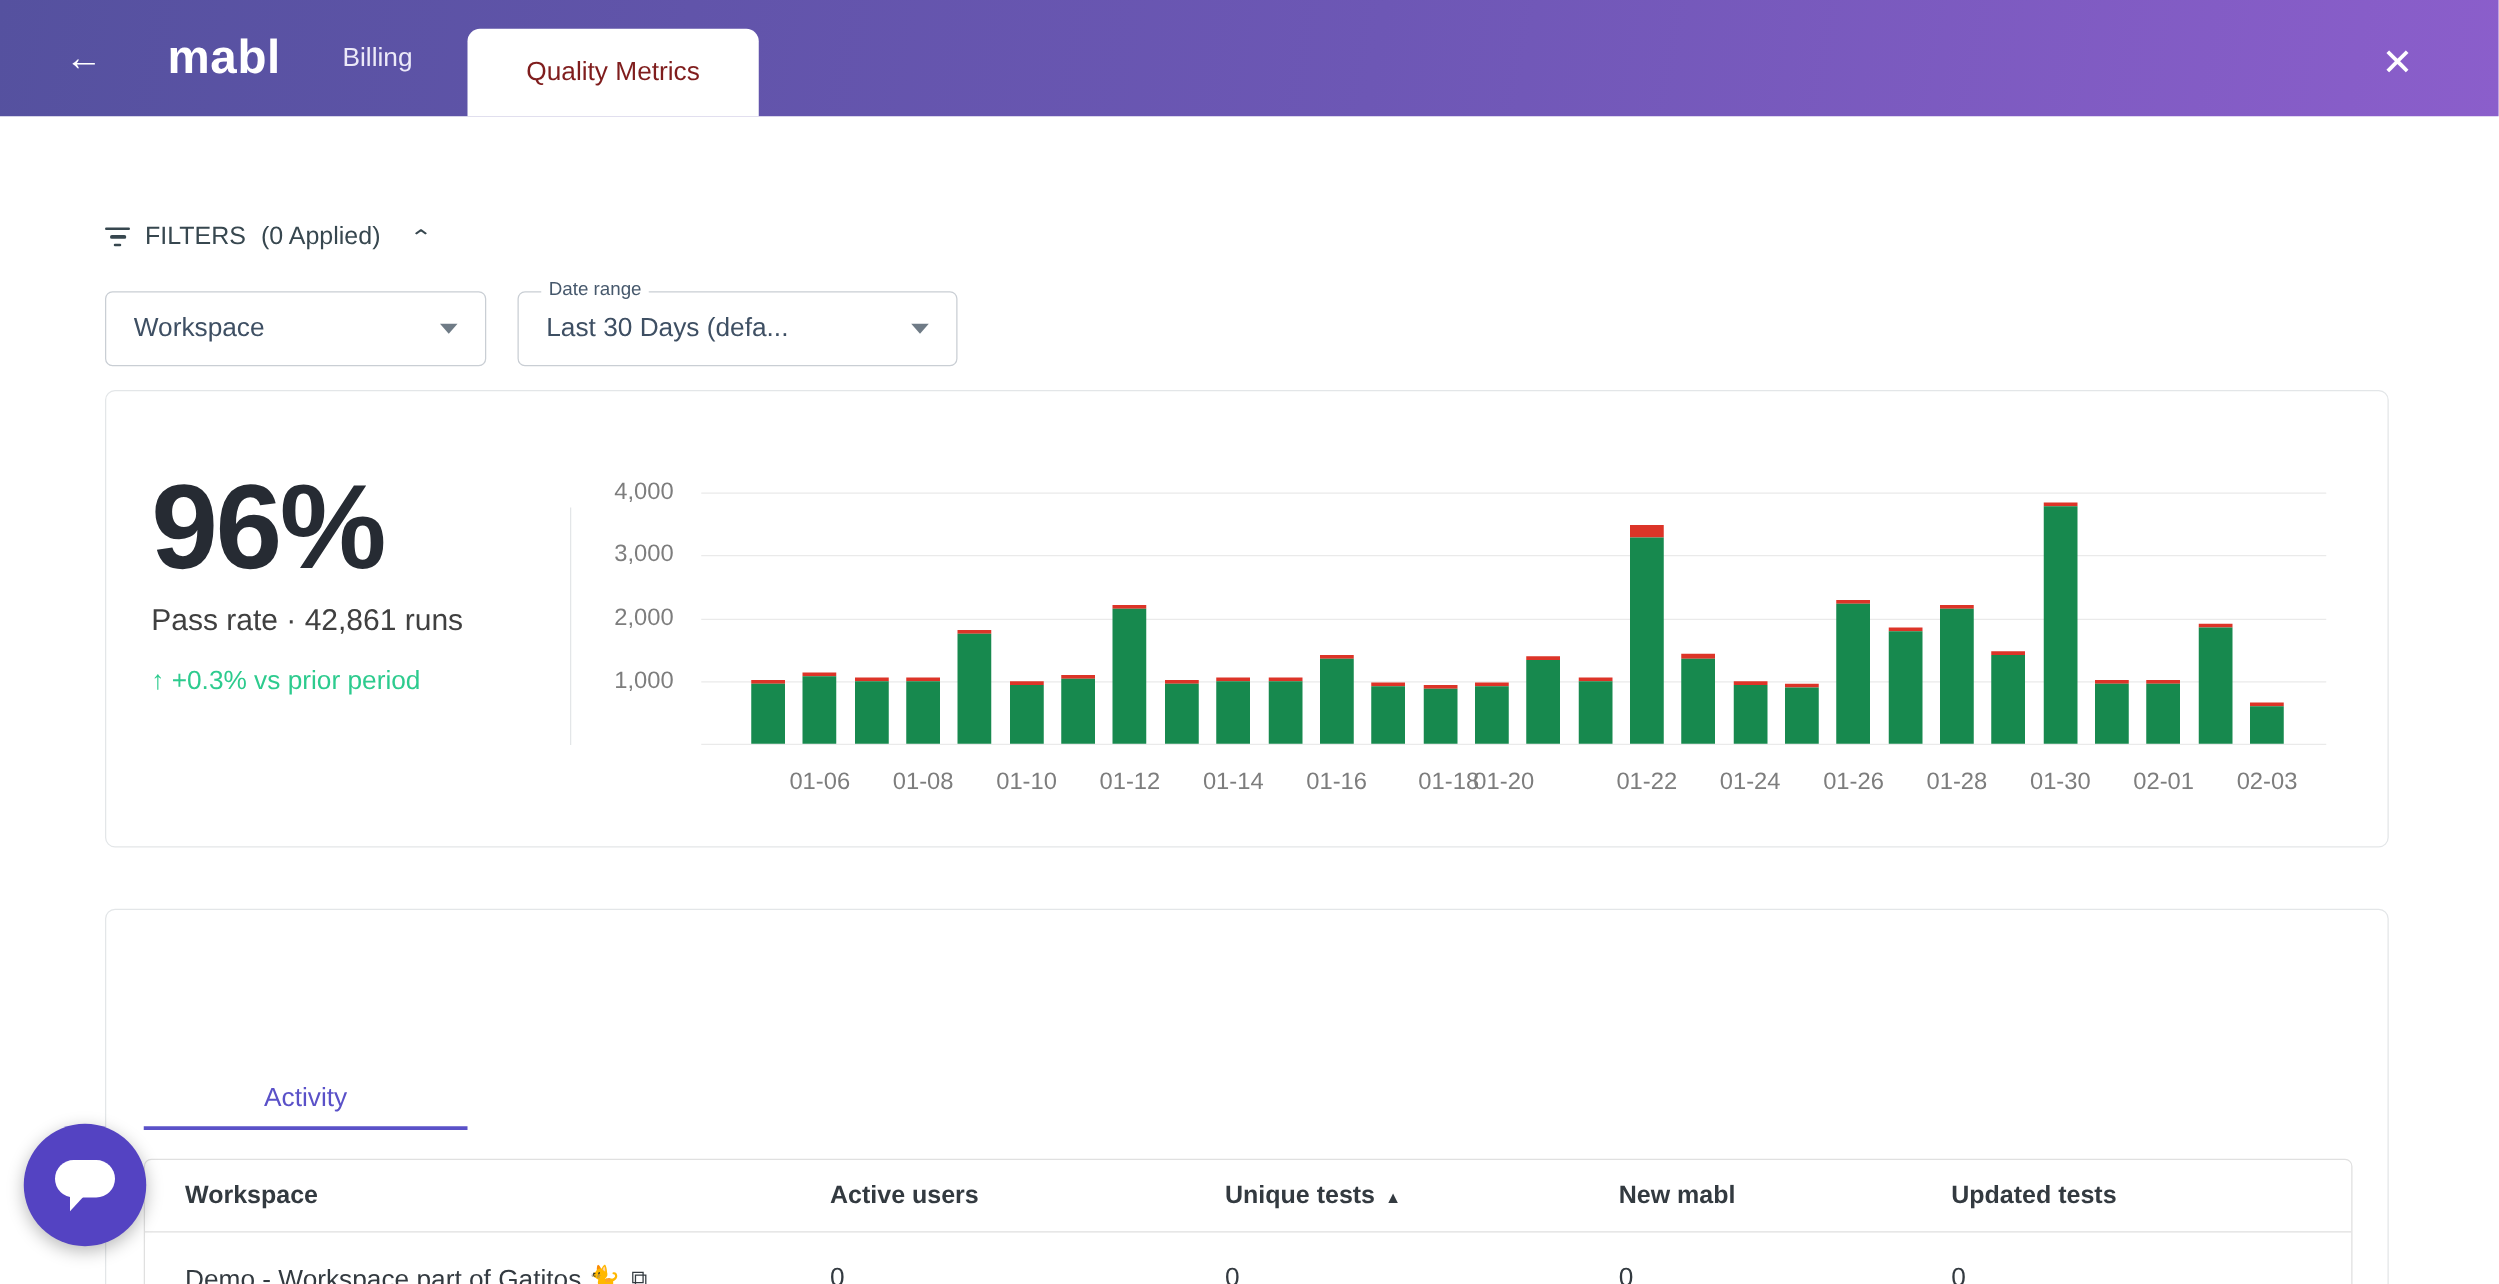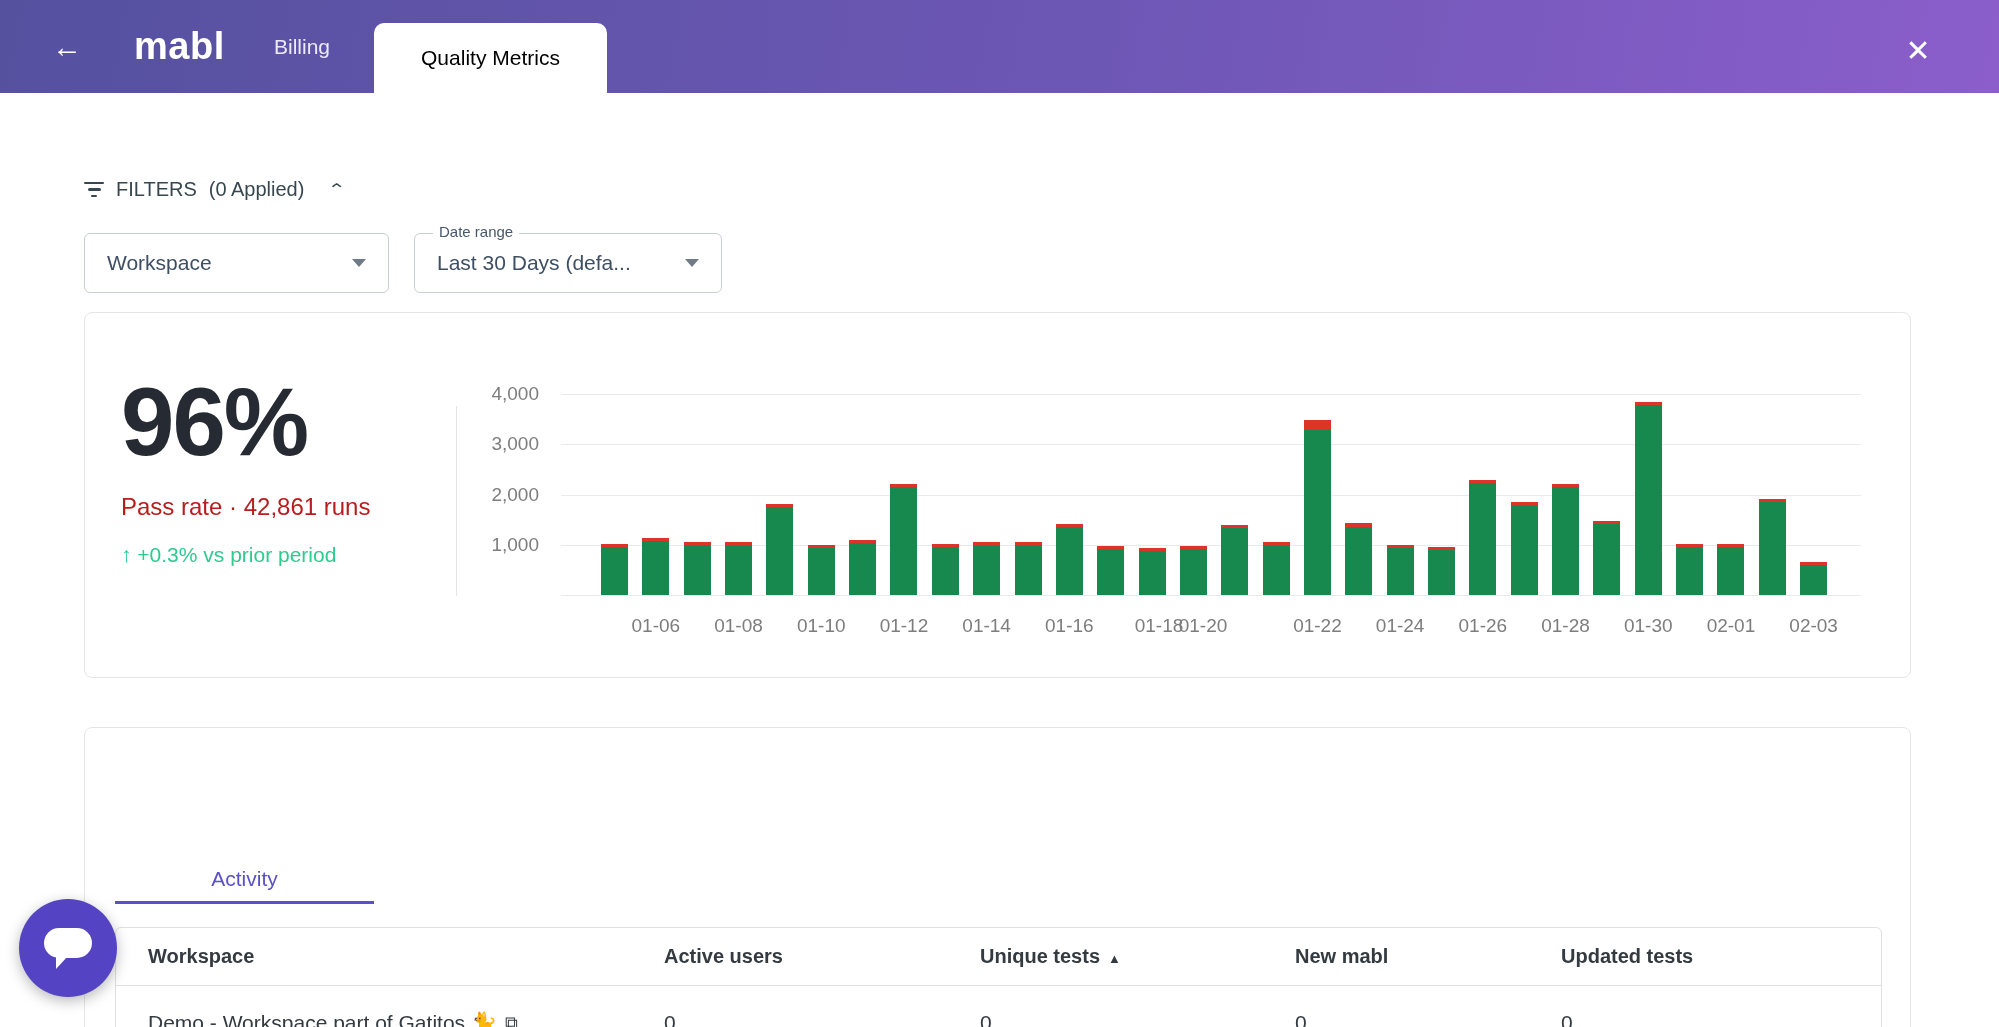--- a/index.html
+++ b/index.html
@@ -8,50 +8,50 @@
 
   
   .app-header{ position:relative; height:93px;
     background:linear-gradient(100deg,#55519f 0%,#6d57b5 55%,#8b5ecb 100%); }
   .hdr-left{ position:absolute; left:52px; top:0; height:93px; display:flex; align-items:center; gap:20px; }
   .back-arrow{ color:#ffffff; font-size:30px; line-height:1; cursor:pointer; }
   .logo{ color:#ffffff; font-size:38px; font-weight:bold; letter-spacing:.5px;margin-left:32px; }
   .hdr-tabs{ position:absolute; left:230px; top:0; height:93px; display:flex; align-items:stretch; }
   .hdr-tab{ display:flex; align-items:center; justify-content:center; padding:0 44px;
     font-size:21px; color:#ece9f8; cursor:pointer; }
-  .hdr-tab.active{ margin-top:23px; background:#ffffff; color:#000000;
+  .hdr-tab.active{ margin-top:23px; background:#ffffff; color:#7f1d1d;
     border-radius:10px 10px 0 0; padding:0 47px; }
   .close-btn{ position:absolute; right:66px; top:36px; width:30px; height:30px;
     color:#ffffff; font-size:30px; line-height:30px; text-align:center; font-weight:300; cursor:pointer; }
 
   
   .filters-row{ position:absolute; left:84px; top:178px; display:flex; align-items:center;
     gap:12px; color:#37474f; font-size:20px; cursor:pointer; }
   .filter-icon{ display:inline-flex; flex-direction:column; gap:4px; width:20px; }
   .filter-icon span{ height:2.5px; background:#37474f; border-radius:2px; }
   .filter-icon span:nth-child(1){ width:20px; } .filter-icon span:nth-child(2){ width:13px; margin:0 auto; }
   .filter-icon span:nth-child(3){ width:6px; margin:0 auto; }
   .chevron-up{ margin-left:14px; font-size:16px; color:#37474f; transform:scaleX(1.4); }
 
   .dropdown{ position:absolute; top:233px; height:60px; border:1px solid #c9ced4; border-radius:6px;
     background:#fff; display:flex; align-items:center; padding:0 22px; cursor:pointer; }
   .dd-workspace{ left:84px; width:305px; }
-  .dd-daterange{ left:414px; width:308px; }
+  .dd-daterange{ left:414px; width:352px; }
   .dd-value{ font-size:21px; color:#3e4f63; flex:1; white-space:nowrap; overflow:hidden; }
   .dd-arrow{ width:0; height:0; border-left:7px solid transparent; border-right:7px solid transparent;
     border-top:8px solid #6f7b86; }
   .dd-legend{ position:absolute; top:-11px; left:18px; background:#fff; padding:0 6px;
     font-size:15px; color:#46586c; }
 
   
   .card{ position:absolute; background:#fff; border:1px solid #e3e6e8; border-radius:8px; }
   .metric-card{ left:84px; top:312px; width:1827px; height:366px; }
   .stat{ position:absolute; left:36px; top:56px; width:330px; }
   .stat-value{ font-size:96px; font-weight:bold; color:#262b33; letter-spacing:-2px; line-height:1.1; }
-  .stat-sub{ margin-top:18px; font-size:24px; color:#b91c1c; }
+  .stat-sub{ margin-top:8px; font-size:24px; color:#404040; }
   .stat-trend{ margin-top:22px; font-size:21px; color:#2dcb8e; }
   .stat-divider{ position:absolute; left:371px; top:93px; width:1px; height:190px; background:#e3e6e8; }
 
   .chart-area{ position:absolute; left:476px; top:81px; width:1300px; height:201px; }
   .gridline{ position:absolute; left:0; width:100%; height:1px; background:#eaeaea; }
   .ylabel{ position:absolute; width:100px; text-align:right; font-size:19px; color:#7d7d7d; }
   .bar{ position:absolute; bottom:0; width:27px; display:flex; flex-direction:column; justify-content:flex-end; }
   .bar .fail{ background:#dc3428; }
   .bar .pass{ background:#17894e; }
   .xlabel{ position:absolute; top:221px; width:90px; margin-left:-45px; text-align:center;

